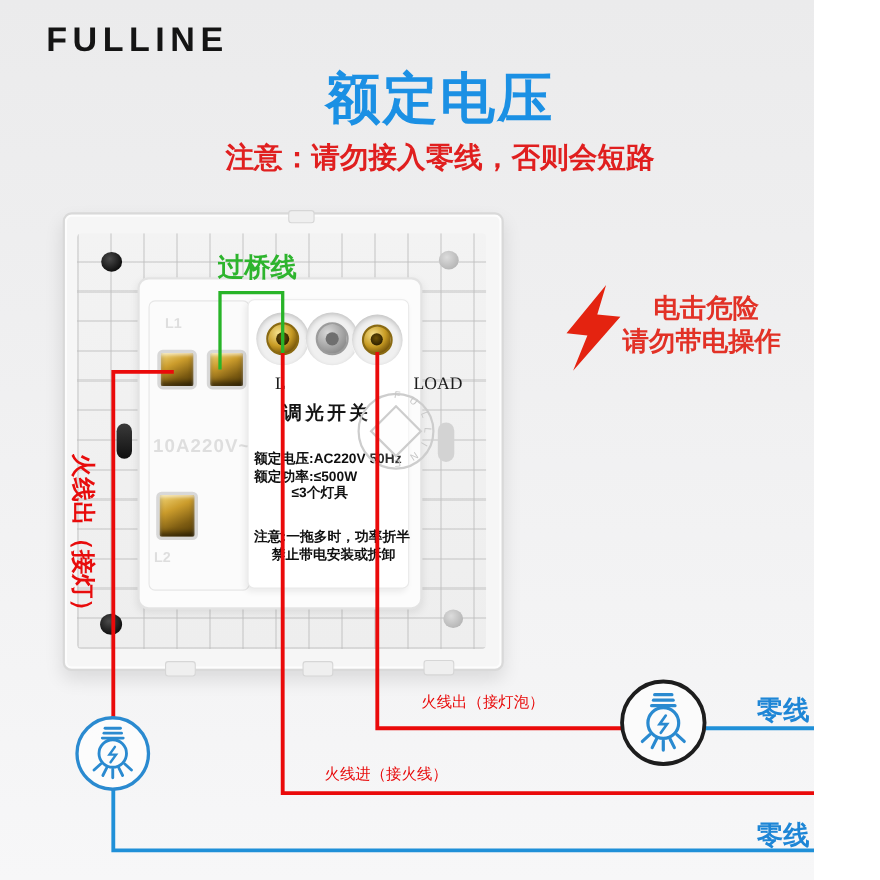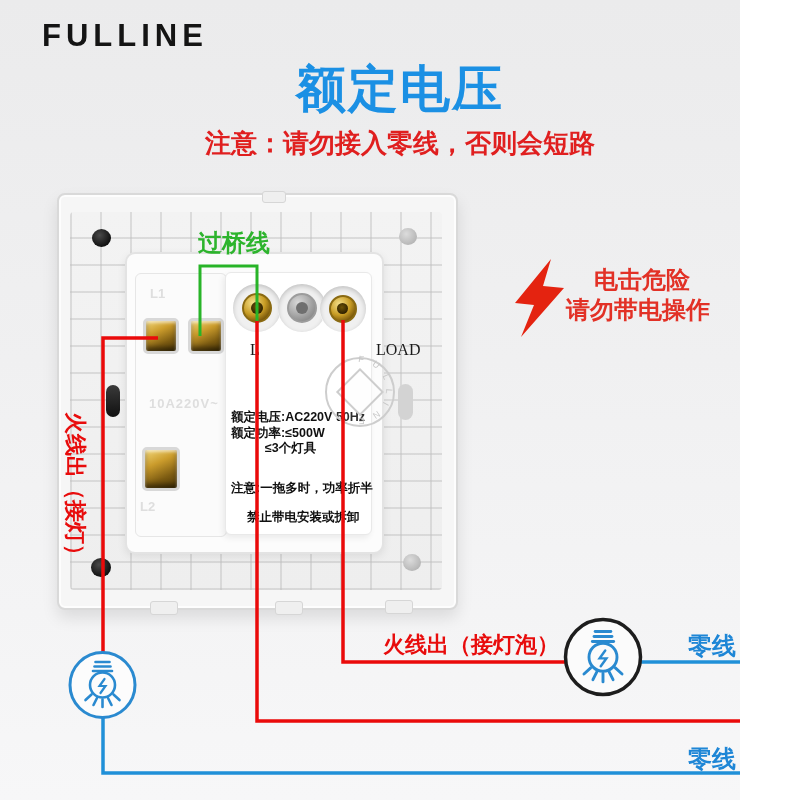--- a/index.html
+++ b/index.html
@@ -52,30 +52,30 @@
   .hole.gold{background:radial-gradient(circle at 45% 40%,#6d5206,#2c1f00 75%);}
   .hole.gray{background:#6f6f6f;}
   .serif-label{font-family:"Liberation Serif",serif;font-size:16px;color:#1c1c1c;}
   .switch-name{left:225px;top:364px;width:145px;text-align:center;
     font-size:17px;font-weight:700;letter-spacing:3px;color:#151515;}
   .spec{left:231px;top:410px;width:138px;font-size:12.5px;font-weight:700;
     line-height:15.5px;color:#101010;}
   .spec .indent{padding-left:34px;}
   .note{left:231px;top:480px;width:142px;font-size:12.5px;font-weight:700;
     line-height:16px;color:#101010;}
-  .note .indent{padding-left:16px;margin-top:13px;}
+  .note .indent{padding-left:16px;}
   .stamp{left:325px;top:357px;width:66px;height:66px;border:2.5px solid #cdcdcd;
     border-radius:50%;background:rgba(255,255,255,.12);}
   .stamp-diamond{left:343px;top:375px;width:30px;height:30px;border:2.5px solid #cdcdcd;
     background:rgba(253,253,253,.5);transform:rotate(45deg);}
   
   .bridge-label{left:198px;top:227px;font-size:24px;font-weight:700;color:#2db42d;}
   .v-label{left:60px;top:412px;height:160px;writing-mode:vertical-rl;
     text-orientation:sideways;font-size:22px;font-weight:700;color:#e80c0c;}
-  .red-label{font-size:22px;font-weight:700;color:#e80c0c;}
+  .red-label{font-size:14px;font-weight:400;color:#e80c0c;}
   .blue-label{font-size:24px;font-weight:700;color:#1e86d6;}
   .hazard{color:#e23126;font-size:24px;font-weight:600;}
   .section-title{left:460px;top:428px;font-size:46px;font-weight:800;
     color:#f50f0f;letter-spacing:1px;white-space:nowrap;}
   svg.overlay{position:absolute;left:0;top:0;pointer-events:none;}
 </style>
 </head>
 <body>
 
 <div class="stage">
@@ -97,39 +97,40 @@
   <div class="abs screw lite" style="left:399px;top:228px;width:18px;height:17px;"></div>
   <div class="abs screw dark" style="left:91px;top:558px;width:20px;height:19px;"></div>
   <div class="abs screw lite" style="left:403px;top:554px;width:18px;height:17px;"></div>
   <div class="abs slot dark" style="left:106px;top:385px;width:14px;height:32px;"></div>
   <div class="abs slot lite" style="left:398px;top:384px;width:15px;height:36px;"></div>
 
   <div class="abs inner-frame"></div>
   <div class="abs left-block"></div>
   <div class="abs faint" style="left:150px;top:286px;font-size:13px;">L1</div>
   <div class="abs faint" style="left:140px;top:499px;font-size:13px;">L2</div>
-  <div class="abs faint" style="left:149px;top:396px;font-size:13px;letter-spacing:1px;">10A220V~</div>
+  <div class="abs faint" style="left:139px;top:396px;font-size:17px;letter-spacing:1px;">10A220V~</div>
   <div class="abs brass" style="left:143px;top:318px;width:30px;height:30px;"></div>
   <div class="abs brass" style="left:188px;top:318px;width:30px;height:30px;"></div>
   <div class="abs brass" style="left:142px;top:447px;width:32px;height:38px;"></div>
 
   <div class="abs dimmer"></div>
 
   <div class="abs recess" style="left:233px;top:284px;width:48px;height:48px;"></div>
   <div class="abs ring gold" style="left:242px;top:293px;width:26px;height:26px;"></div>
   <div class="abs hole gold" style="left:251px;top:302px;width:12px;height:12px;"></div>
   <div class="abs recess" style="left:278px;top:284px;width:48px;height:48px;"></div>
   <div class="abs ring gray" style="left:287px;top:293px;width:26px;height:26px;"></div>
   <div class="abs hole gray" style="left:296px;top:302px;width:12px;height:12px;"></div>
   <div class="abs recess" style="left:320px;top:286px;width:46px;height:46px;"></div>
   <div class="abs ring gold" style="left:329px;top:295px;width:24px;height:24px;"></div>
   <div class="abs hole gold" style="left:337px;top:303px;width:11px;height:11px;"></div>
 
   <div class="abs serif-label" style="left:250px;top:341px;">L</div>
   <div class="abs serif-label" style="left:332px;top:341px;margin-left:44px;">LOAD</div>
+  <div class="abs switch-name">调光开关</div>
 
   <div class="abs spec">
     <div>额定电压:AC220V 50Hz</div>
     <div>额定功率:≤500W</div>
     <div class="indent">≤3个灯具</div>
   </div>
   <div class="abs note">
     <div>注意:一拖多时，功率折半</div>
     <div class="indent">禁止带电安装或拆卸</div>
   </div>
@@ -177,16 +178,17 @@
     <text font-size="9" fill="#c6c6c6" letter-spacing="3">
       <textPath href="#stampTextPath">F U L L I N E</textPath>
     </text>
   </svg>
 
   <div class="abs bridge-label">过桥线</div>
   <div class="abs v-label">火线出（接灯）</div>
   <div class="abs hazard" style="left:594px;top:264px;text-align:center;">电击危险</div>
   <div class="abs hazard" style="left:566px;top:294px;">请勿带电操作</div>
   <div class="abs red-label" style="left:383px;top:630px;">火线出（接灯泡）</div>
+  <div class="abs red-label" style="left:295px;top:695px;">火线进（接火线）</div>
   <div class="abs blue-label" style="left:688px;top:630px;">零线</div>
   <div class="abs blue-label" style="left:688px;top:743px;">零线</div>
 
 </div>
 
 </body></html>

